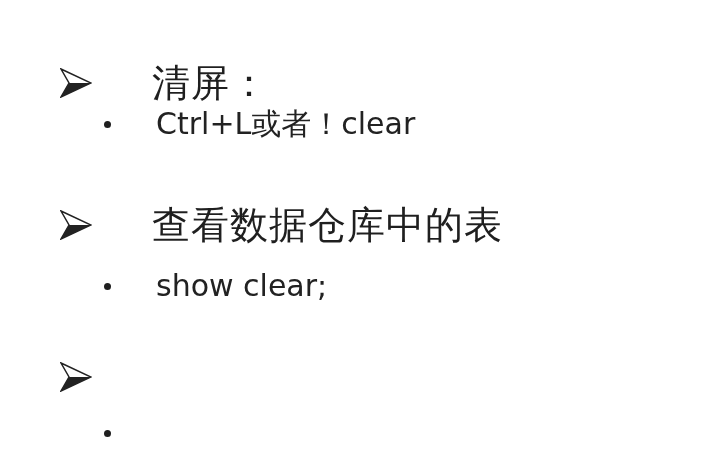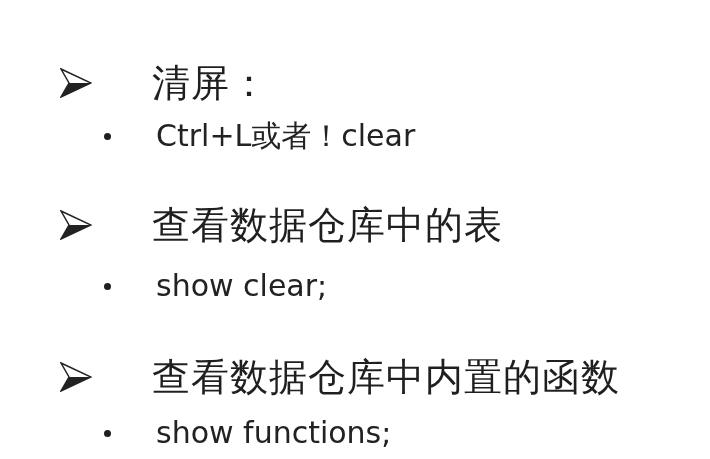--- a/index.html
+++ b/index.html
@@ -6,21 +6,21 @@
   body {
     width: 710px; height: 459px; background: #ffffff; position: relative; overflow: hidden;
     font-family: "DejaVu Sans", "Liberation Sans", sans-serif; color: #1a1a1a;
   }
   .heading { position: absolute; left: 60px; display: flex; align-items: center; height: 50px; gap: 40px; }
   .arrow { width: 32px; height: 30px; margin-right: 20px; }
   .heading-text { font-size: 38px; line-height: 50px; letter-spacing: 1px; white-space: nowrap; color: #1f1f1f; }
   .bullet { position: absolute; left: 100px; display: flex; align-items: center; height: 40px; }
   .dot { width: 7px; height: 7px; border-radius: 50%; background: #1f1f1f; margin-right: 45px; margin-left: 4px; }
   .bullet-text { font-size: 30px; line-height: 40px; white-space: nowrap; color: #222; }
-  #h1 { top: 58px; } #b1 { top: 116px; }
+  #h1 { top: 58px; } #b1 { top: 104px; }
   #h2 { top: 200px; } #b2 { top: 266px; }
   #h3 { top: 352px; } #b3 { top: 413px; }
   #b2 .bullet-text, #b3 .bullet-text { position: relative; left: 0px; }
 </style>
 </head>
 <body>
 
 <div class="heading" id="h1">
   <svg class="arrow" viewBox="0 0 32 30">
     <polygon points="1,1 31,15 1,29 9,15" fill="#ffffff" stroke="#222" stroke-width="1.5"></polygon>
@@ -43,18 +43,16 @@
 <div class="bullet" id="b2">
   <span class="dot"></span>
   <span class="bullet-text">show clear;</span>
 </div>
 
 <div class="heading" id="h3">
   <svg class="arrow" viewBox="0 0 32 30">
     <polygon points="1,1 31,15 1,29 9,15" fill="#ffffff" stroke="#222" stroke-width="1.5"></polygon>
     <polygon points="1,29 31,15 9,15" fill="#222"></polygon>
   </svg>
-  <span class="heading-text">查看数据仓库中内置的函数</span>
 </div>
 <div class="bullet" id="b3">
   <span class="dot"></span>
-  <span class="bullet-text">show functions;</span>
 </div>
 
 </body></html>

